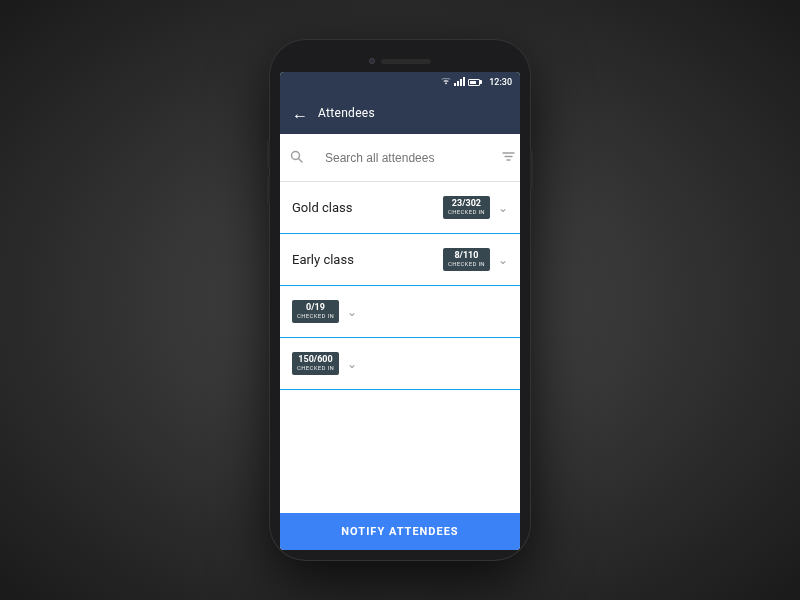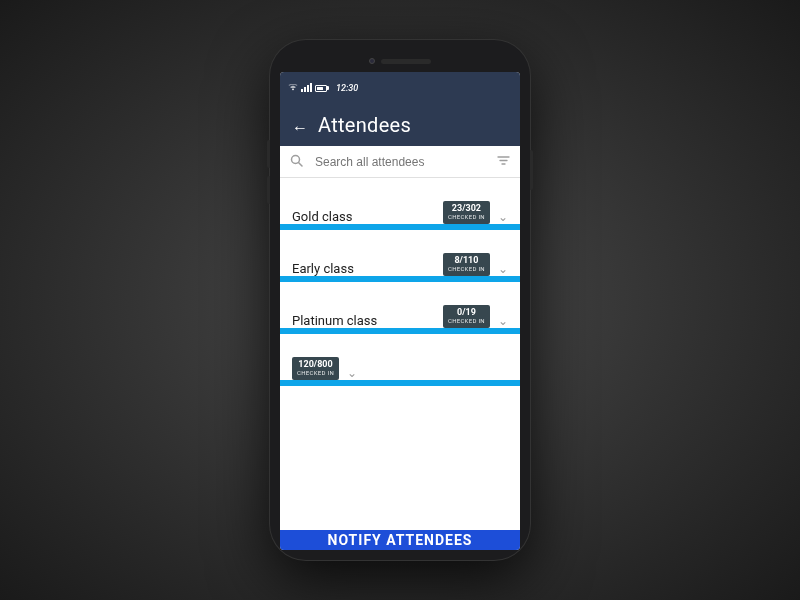--- a/index.html
+++ b/index.html
@@ -58,24 +58,23 @@
       overflow: hidden;
       display: flex;
       flex-direction: column;
     }
 
     
     .status-bar {
       background: #2d3a52;
       display: flex;
       align-items: center;
-      justify-content: flex-start;
-      padding: 16px 8px;
+      justify-content: flex-end;
+      padding: 10px 8px;
       height: 18px;
-      font-style: italic;
     }
 
     .status-icons {
       display: flex;
       align-items: center;
       gap: 3px;
       color: white;
       font-size: 8px;
     }
 
@@ -97,35 +96,35 @@
     }
 
     .back-arrow {
       font-size: 16px;
       margin-right: 10px;
       cursor: pointer;
       color: white;
     }
 
     .app-bar-title {
-      font-size: 20px;
+      font-size: 12px;
       font-weight: 400;
       color: white;
       letter-spacing: 0.3px;
     }
 
     
     .search-bar {
       background: white;
       display: flex;
       align-items: center;
       padding: 0 10px;
-      height: 32px;
+      height: 48px;
       border-bottom: 1px solid #e0e0e0;
-      gap: 12px;
+      gap: 22px;
     }
 
     .search-icon-wrap {
       color: #9e9e9e;
       font-size: 13px;
     }
 
     .search-input {
       flex: 1;
       border: none;
@@ -142,24 +141,24 @@
 
     
     .attendee-list {
       flex: 1;
       background: white;
       overflow-y: auto;
     }
 
     .attendee-row {
       display: flex;
-      align-items: flex-end;
+      align-items: center;
       padding: 0 12px;
       height: 52px;
-      border-bottom: 6px solid #0ea5e9;
+      border-bottom: 1px solid #0ea5e9;
       cursor: pointer;
     }
 
     .row-label {
       flex: 1;
       font-size: 13px;
       color: #212121;
       font-weight: 400;
     }
 
@@ -189,25 +188,25 @@
       letter-spacing: 0.3px;
     }
 
     .chevron {
       color: #9e9e9e;
       font-size: 12px;
     }
 
     
     .notify-btn {
-      background: #1d4ed8;
+      background: #3b82f6;
       color: white;
       text-align: center;
-      padding: 2px;
-      font-size: 14px;
+      padding: 12px;
+      font-size: 11px;
       font-weight: 700;
       letter-spacing: 1px;
       cursor: pointer;
       text-transform: uppercase;
     }
 
     
     .phone-side-btn-right {
       position: absolute;
       right: -3px;
@@ -357,31 +356,30 @@
       <div class="attendee-row">
         <span class="row-label">Early class</span>
         <div class="checked-in-badge">
           <span class="badge-count">8/110</span>
           <span class="badge-label">CHECKED IN</span>
         </div>
         <span class="chevron">⌄</span>
       </div>
 
       <div class="attendee-row">
-        <span class="row-label">Platinum class</span>
         <div class="checked-in-badge">
           <span class="badge-count">0/19</span>
           <span class="badge-label">CHECKED IN</span>
         </div>
         <span class="chevron">⌄</span>
       </div>
 
       <div class="attendee-row">
         <div class="checked-in-badge">
-          <span class="badge-count">120/800</span>
+          <span class="badge-count">150/600</span>
           <span class="badge-label">CHECKED IN</span>
         </div>
         <span class="chevron">⌄</span>
       </div>
 
     </div>
 
     <div class="notify-btn">NOTIFY ATTENDEES</div>
 
   </div>

